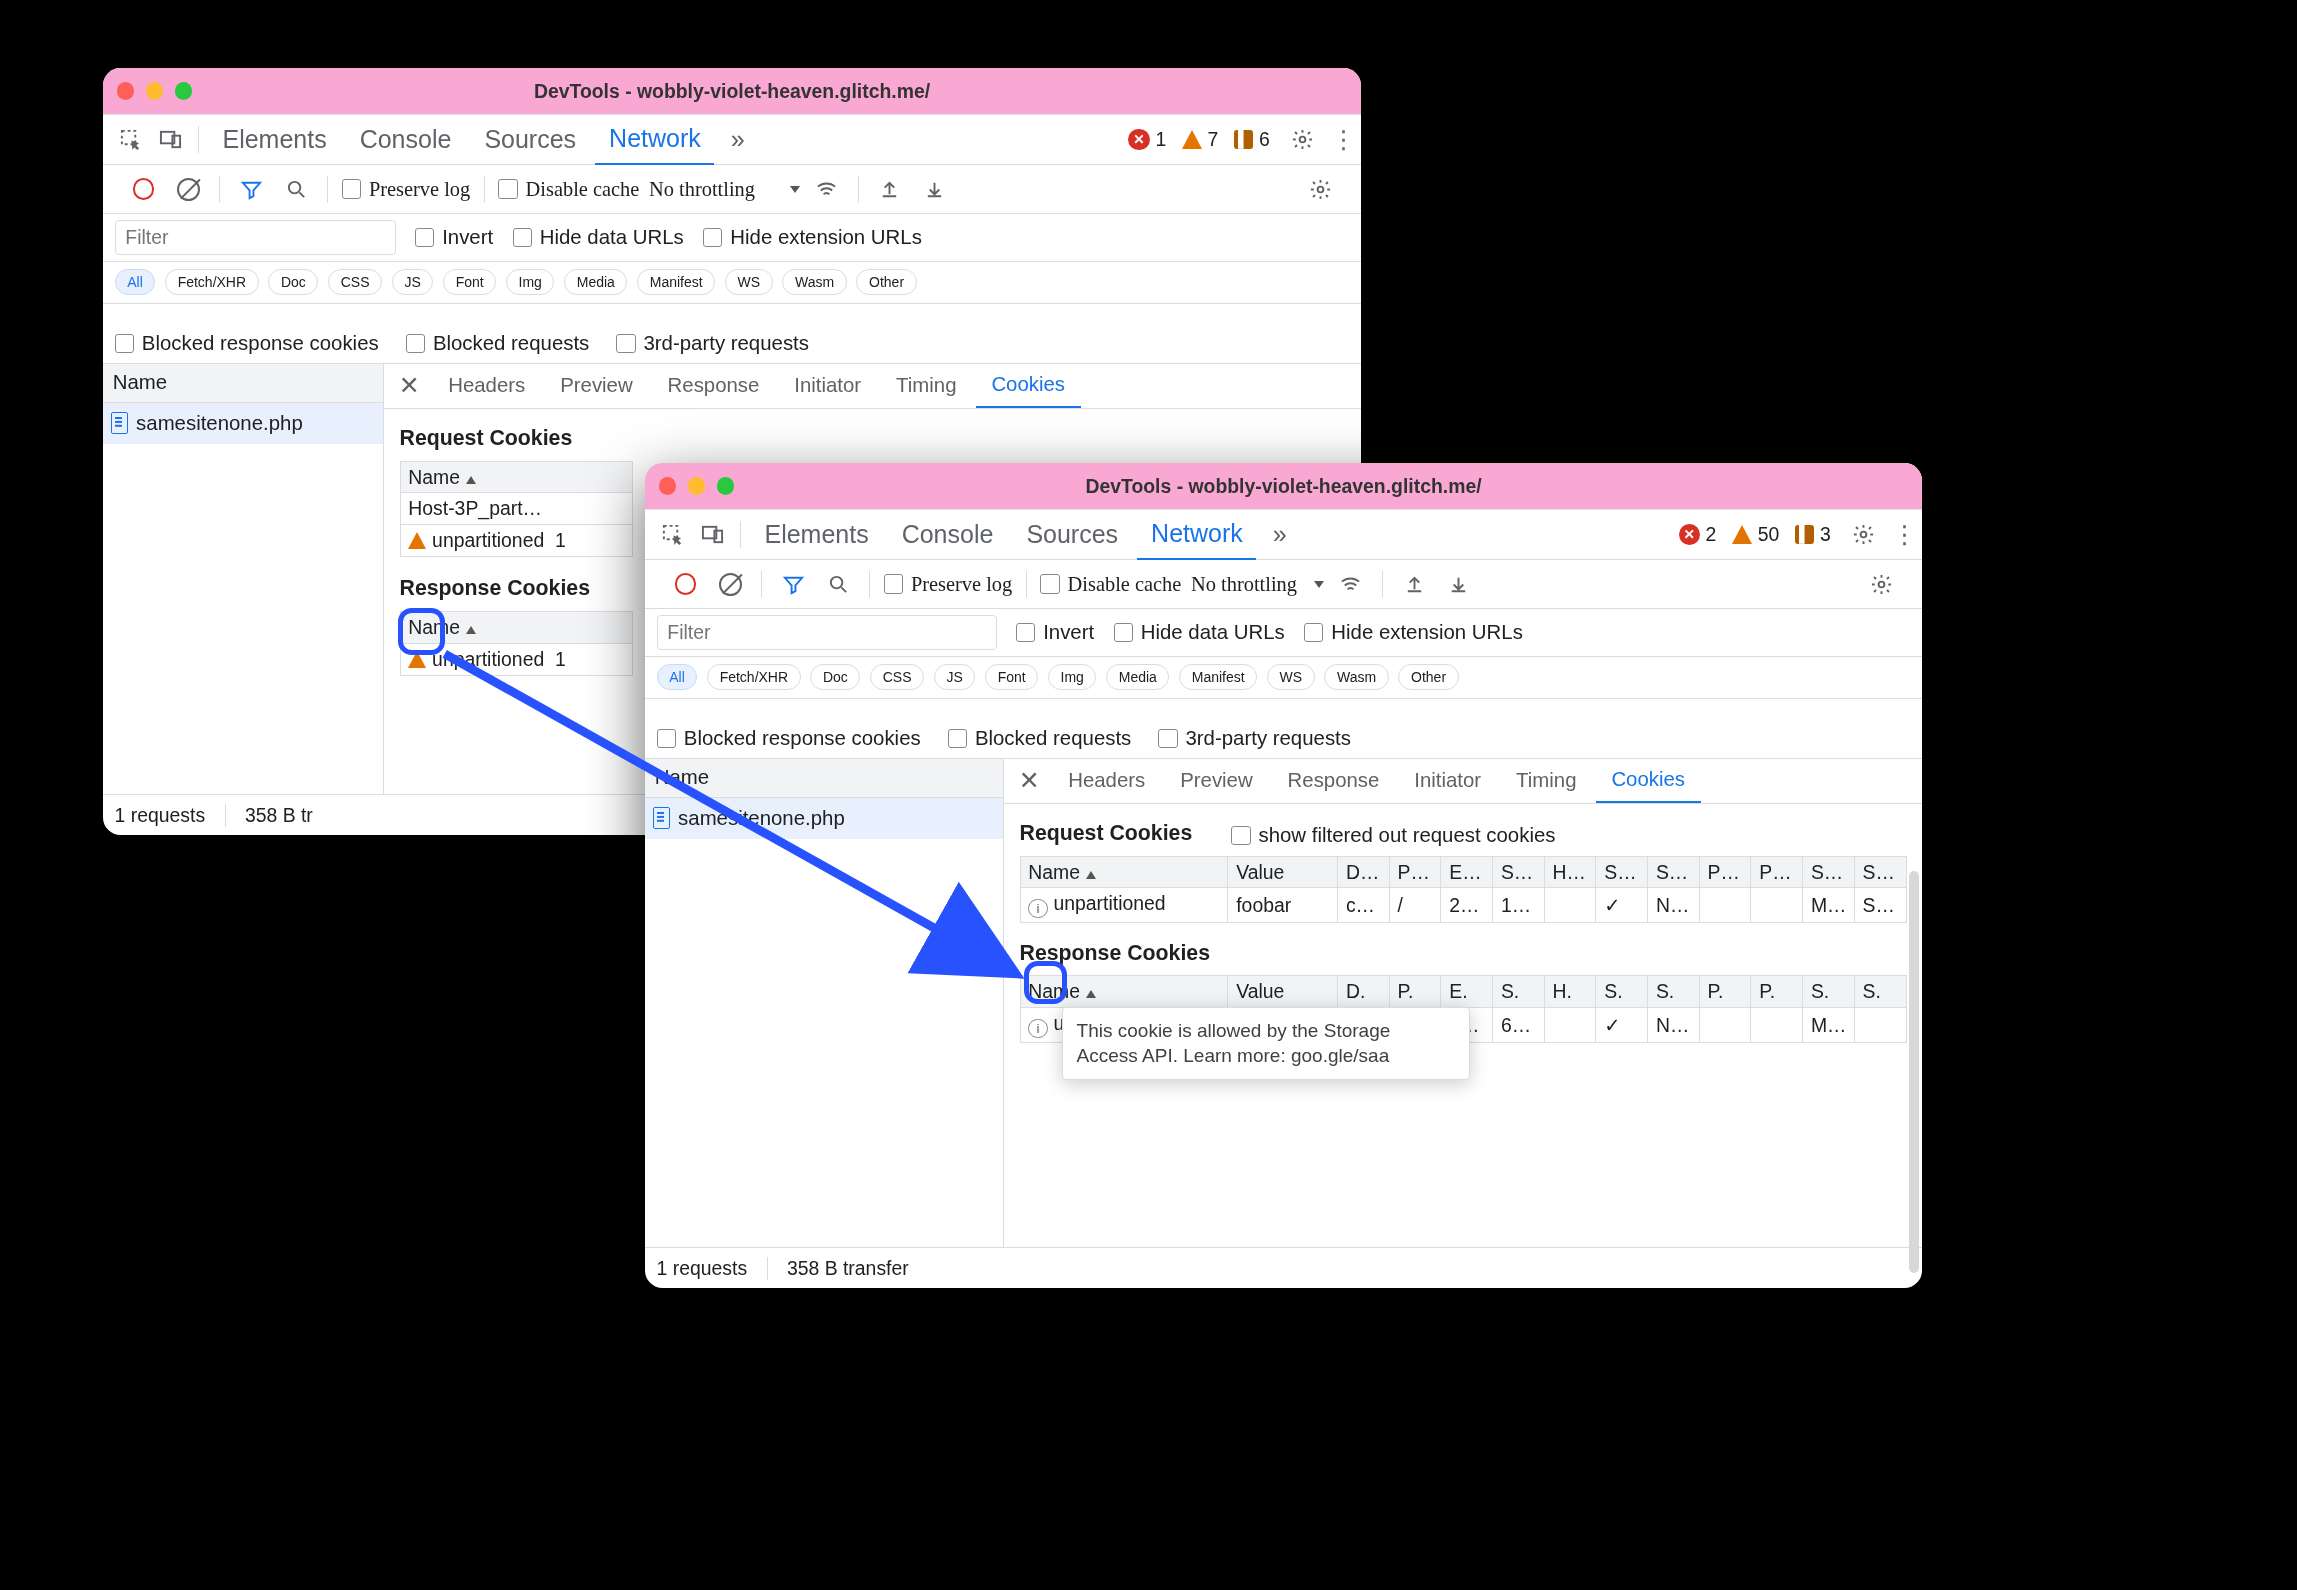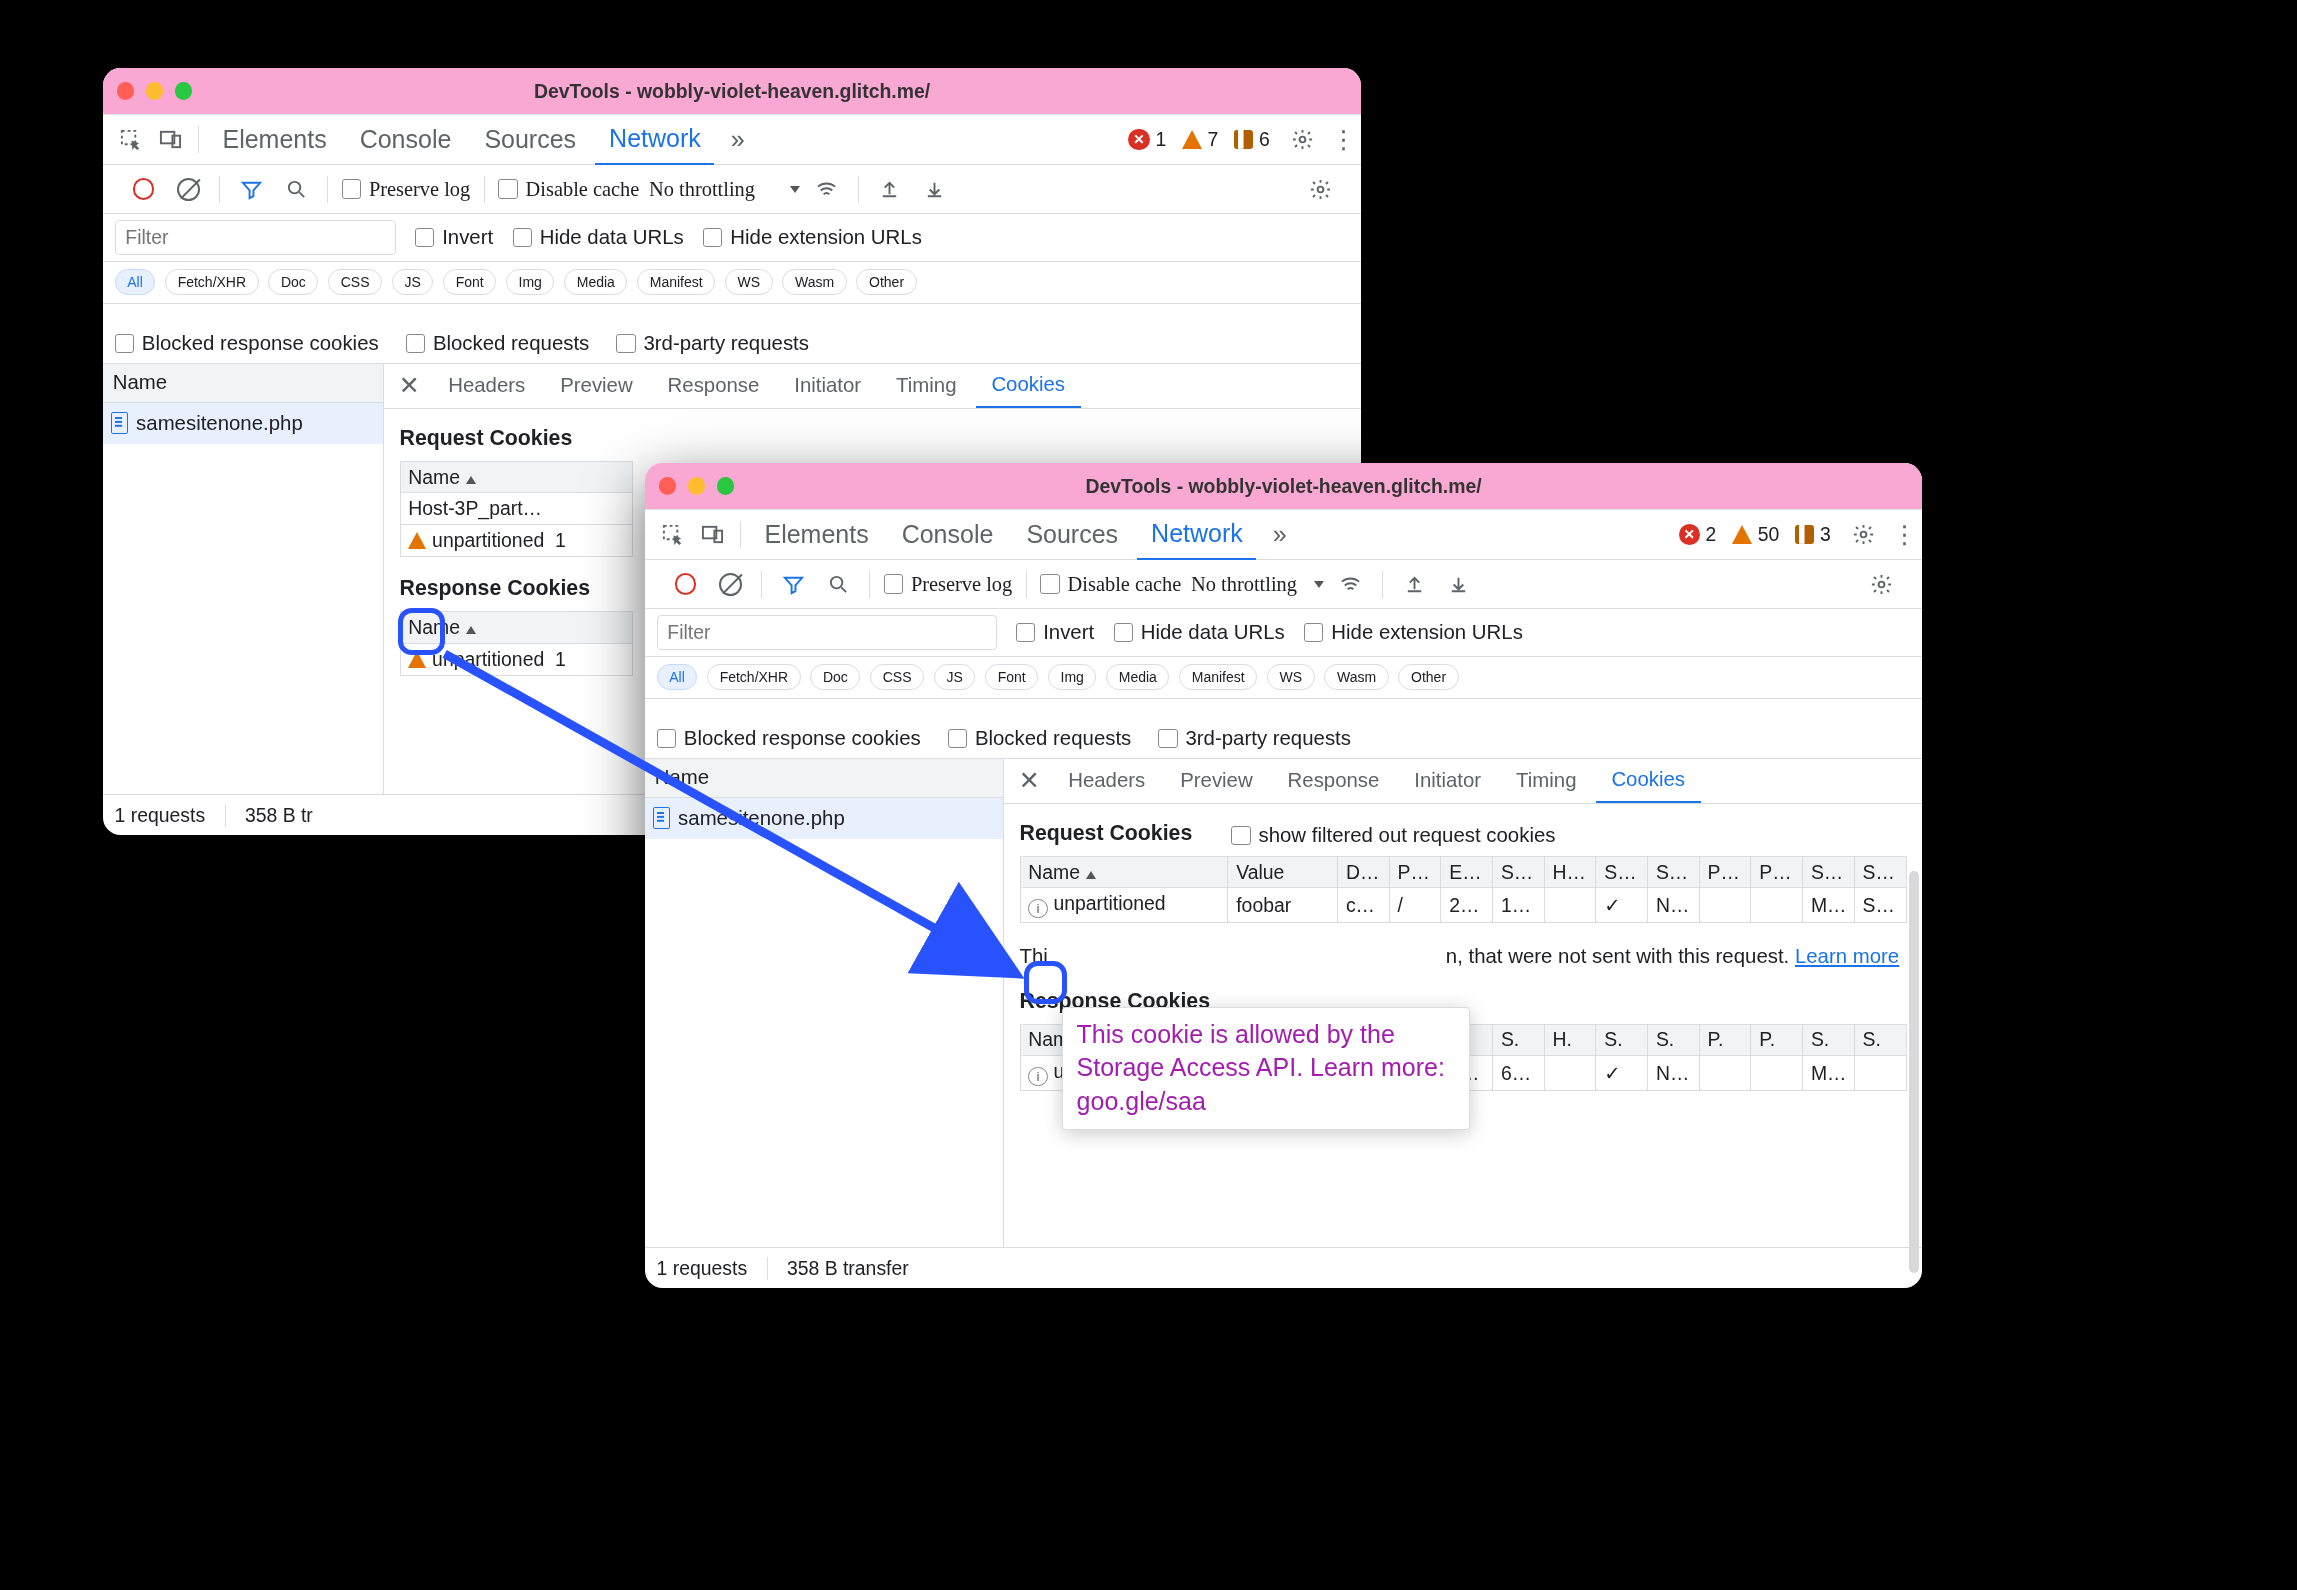--- a/index.html
+++ b/index.html
@@ -104,21 +104,21 @@
   .cookiesec{padding:11.6px 15.5px;}
   .sectitle{font-weight:700;font-size:21.3px;margin:5.8px 0 9.7px;}
   table.ck{border-collapse:collapse;width:100%;font-size:19.4px;}
   table.ck th, table.ck td{border:1px solid var(--border);padding:3.9px 7.8px;text-align:left;white-space:nowrap;overflow:hidden;text-overflow:ellipsis;}
   table.ck thead th{background:var(--row-odd);font-weight:400;}
   .sort-asc{display:inline-block;margin-left:5.8px;width:0;height:0;border-left:5.8px solid transparent;border-right:5.8px solid transparent;border-bottom:8.7px solid #555;}
   .warn-tri{display:inline-block;width:0;height:0;border-left:9.7px solid transparent;border-right:9.7px solid transparent;border-bottom:17.5px solid var(--badge-orange);margin-right:5.8px;vertical-align:-1.9px;}
   .info-ico{display:inline-flex;width:19.4px;height:19.4px;border:1.9px solid #888;border-radius:50%;align-items:center;justify-content:center;font-size:13.6px;color:#666;margin-right:5.8px;vertical-align:-2.9px;}
   .tick::before{content:"✓";}
   .notelink{color:var(--blue);text-decoration:underline;cursor:pointer;}
-  .tooltip{position:absolute;background:#fff;border:1px solid var(--border);box-shadow:0 3.9px 19.4px rgba(0,0,0,.2);padding:9.7px 13.6px;font-size:25px;color:#a21caf;border-radius:3.9px;max-width:408px;line-height:1.35;}
+  .tooltip{position:absolute;background:#fff;border:1px solid var(--border);box-shadow:0 3.9px 19.4px rgba(0,0,0,.2);padding:9.7px 13.6px;font-size:19px;color:#404040;border-radius:3.9px;max-width:408px;line-height:1.35;}
   .ring{position:absolute;border:5.8px solid var(--highlight);border-radius:13.6px;pointer-events:none;}
   
   .arrow-svg{position:absolute;overflow:visible;pointer-events:none;}
   .scroll-gutter{position:absolute;right:2.9px;top:408px;bottom:15.5px;width:9.7px;background:#d8d8d8;border-radius:5.8px;}
 </style>
 </head>
 <body>
 
 <div class="window" style="left:103px; top:68px; width:1258px; height:767px;">
   <div class="titlebar">
@@ -563,23 +563,20 @@
                 <td class="tick"></td>
                 <td>N…</td>
                 <td></td>
                 <td></td>
                 <td>M…</td>
                 <td>S…</td>
           </tr>
             </tbody>
         </table>
 
-        <div style="margin:17.5px 0 7.8px;font-size:20.4px;line-height:1.5;">
-          <span>Thi</span><span style="display:inline-block;width:398px;"></span><span>n, that were not sent with this request. </span><span class="notelink">Learn more</span>
-        </div>
 
         <div class="sectitle" style="margin-top:17.5px;">Response Cookies</div>
         <table class="ck" style="table-layout:fixed;">
           <colgroup>
               <col style="width:165px">
               <col style="width:87px">
               <col style="width:41px">
               <col style="width:41px">
               <col style="width:41px">
               <col style="width:41px">

